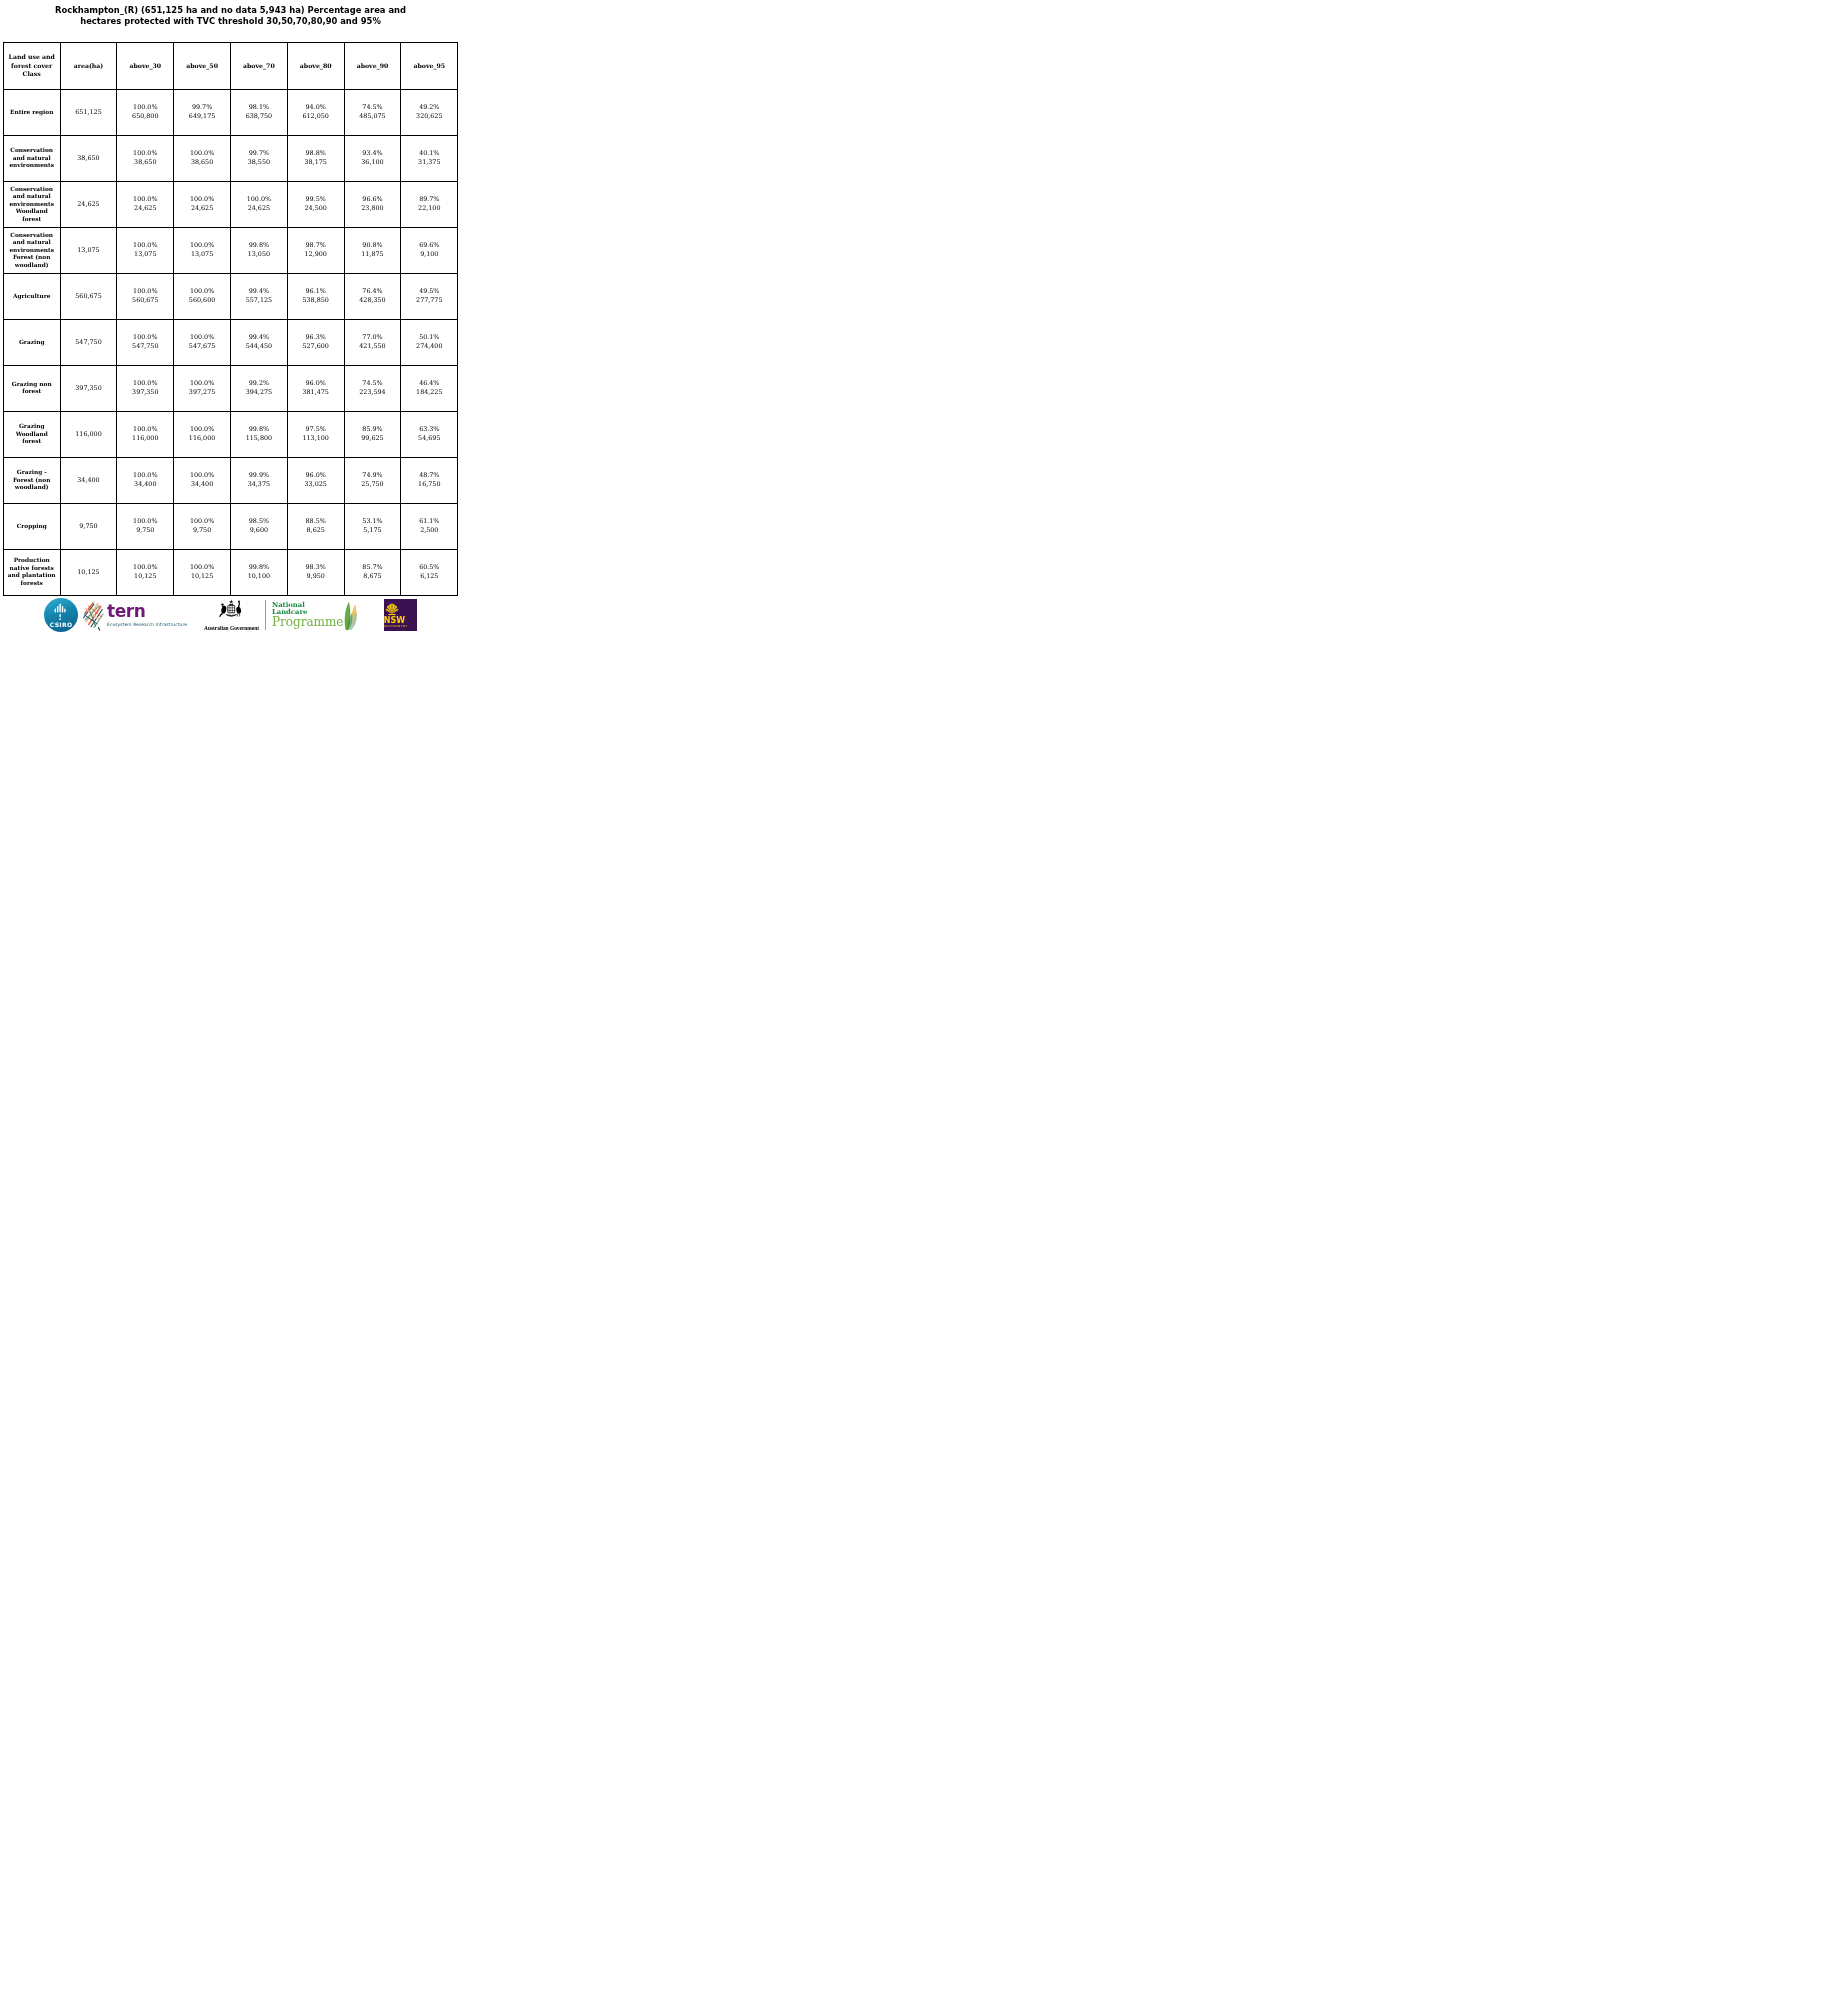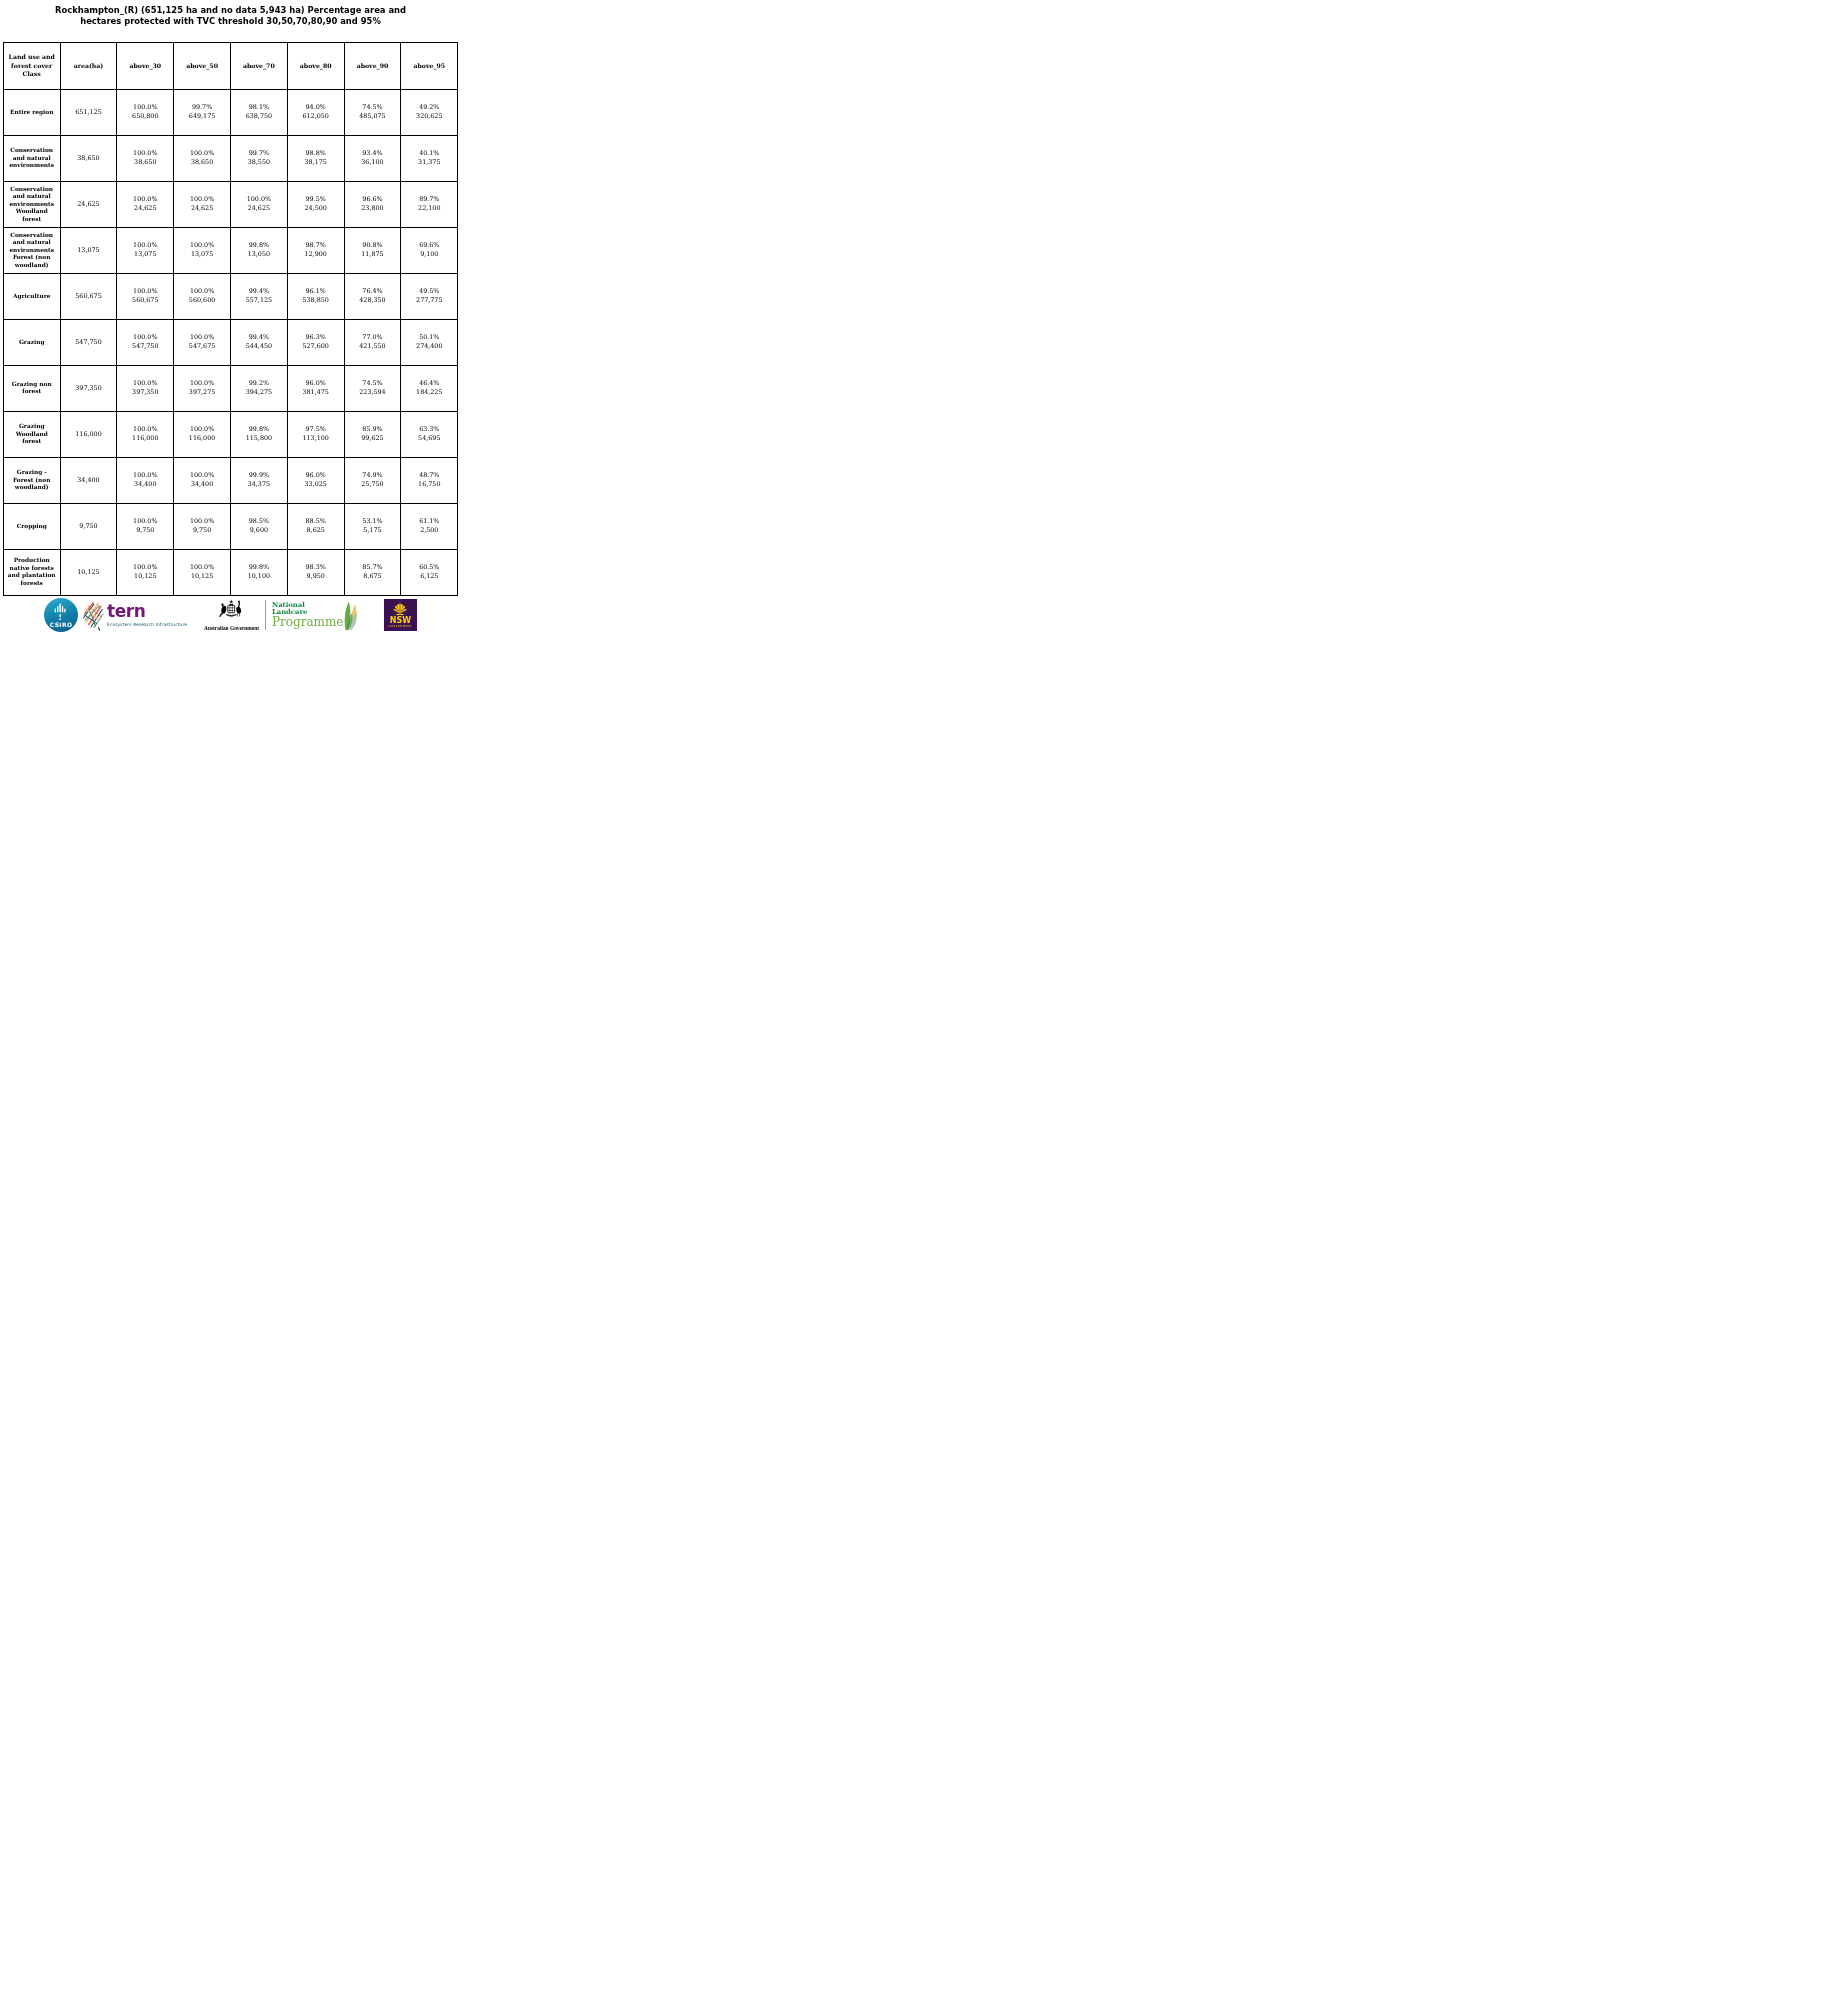--- a/index.html
+++ b/index.html
@@ -59,21 +59,21 @@
   .landcare{
     display:flex;align-items:flex-end;margin-left:6.4px;
     border-left:0.8px solid #9a9a9a;padding-left:5.6px;height:30px;flex:0 0 auto;
   }
   .landcare-text{display:flex;flex-direction:column;}
   .lc1{font-family:"DejaVu Serif", serif;font-weight:bold;font-size:6.8px;line-height:1.05;color:#168a44;}
   .lc2{font-family:"DejaVu Serif", serif;font-size:12px;line-height:1.15;color:#72b043;}
   .landcare svg{margin-left:-1.6px;}
   .nsw{
     width:33px;height:32px;background:#3b1152;margin-left:25px;flex:0 0 auto;
-    display:flex;flex-direction:column;align-items:center;justify-content:center;
+    display:flex;flex-direction:column;align-items:flex-start;justify-content:center;
   }
   .nsw-word{color:#ffd200;font-weight:bold;font-size:8px;line-height:1;margin-top:0.8px;}
   .nsw-sub{color:#ffd200;font-size:2.6px;letter-spacing:0.5px;margin-top:0.8px;}
 </style>
 </head>
 <body>
 
 <div class="title">Rockhampton_(R) (651,125 ha and no data 5,943 ha) Percentage area and hectares protected with TVC threshold 30,50,70,80,90 and 95%</div>
 
 <div class="table-wrap">

